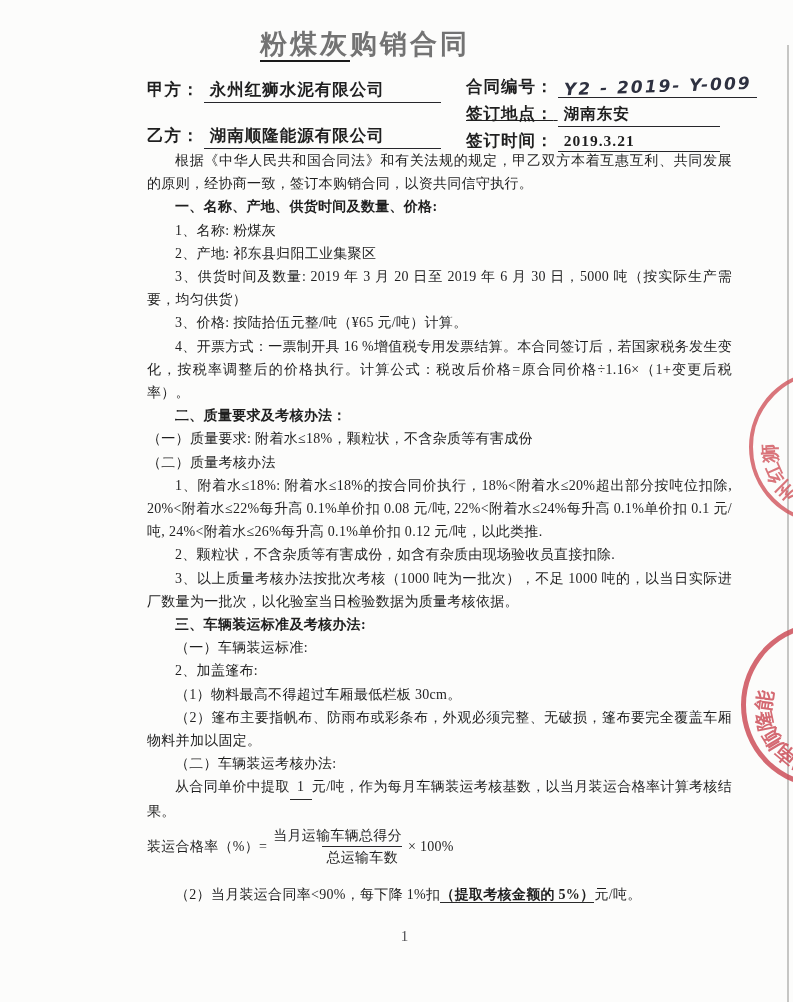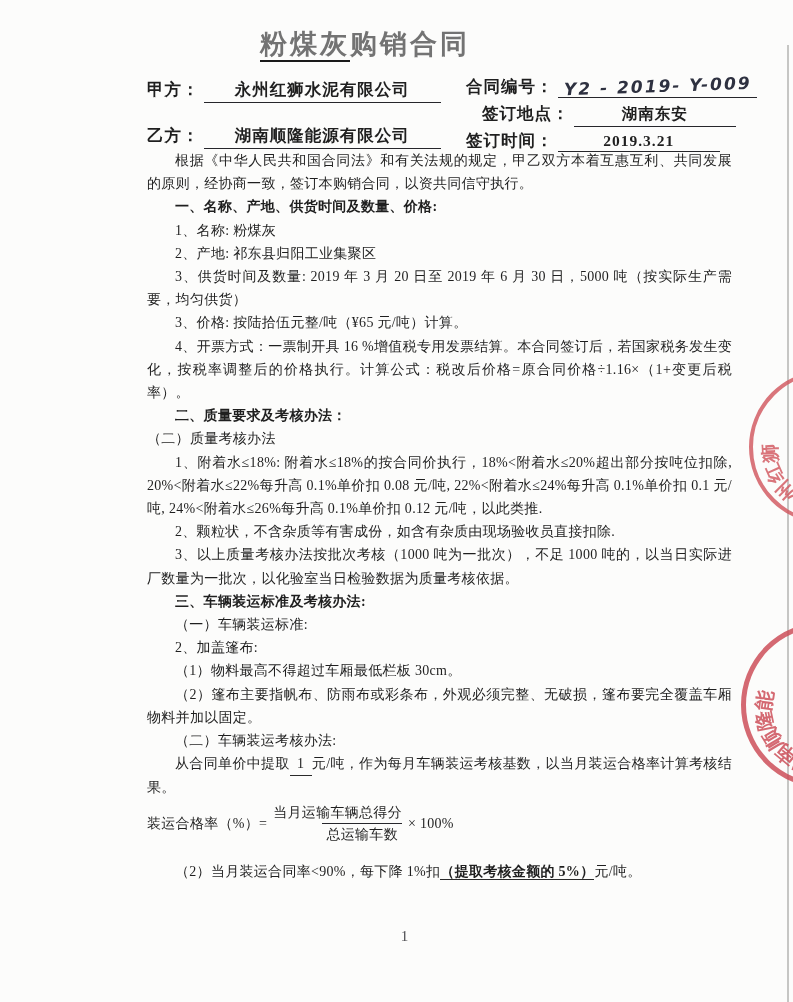--- a/index.html
+++ b/index.html
@@ -11,21 +11,21 @@
   
   .title{
     position:absolute;left:0;top:26px;width:730px;text-align:center;
     font-size:27px;font-weight:bold;letter-spacing:3px;color:#737373;
   }
   .title .u-part{border-bottom:2.5px solid #1a1a1a;padding-bottom:1px;}
   
   .hrow{position:absolute;font-size:16.5px;font-weight:bold;white-space:nowrap;}
   .hrow .lbl{font-weight:bold;letter-spacing:1px;}
   .fline{
-    display:inline-block;border-bottom:1.6px solid #26262b;text-align:center;
+    display:inline-block;border-bottom:1.6px solid #26262b;text-align:left;
     font-weight:bold;padding:0 6px 1px 6px;letter-spacing:1px;
   }
   .fline.party{min-width:225px;}
   .fline.meta{min-width:150px;font-size:15.5px;}
   .hand{
     font-family:"DejaVu Sans",sans-serif;font-style:italic;font-weight:600;
     font-size:17px;letter-spacing:2px;color:#2e3140;transform:rotate(-2deg);
     display:inline-block;
   }
   
@@ -77,39 +77,40 @@
   <div class="hrow" style="left:147px;top:125px;">
     <span class="lbl">乙方：</span>
     <span class="fline party">湖南顺隆能源有限公司</span>
   </div>
 
   <div class="hrow" style="left:466px;top:76px;">
     <span class="lbl">合同编号：</span>
     <span class="fline meta"><span class="hand">Y2 - 2019- Y-009</span></span>
   </div>
 
-  <div class="hrow" style="left:482px;top:103px;">
+  <div class="hrow" style="left:466px;top:103px;text-decoration:underline;">
     <span class="lbl">签订地点：</span>
     <span class="fline meta">湖南东安</span>
   </div>
 
   <div class="hrow" style="left:466px;top:130px;">
     <span class="lbl">签订时间：</span>
     <span class="fline meta">2019.3.21</span>
   </div>
 
   <div class="content" id="body-container">
       <p class="ind"><span class="">根据《中华人民共和国合同法》和有关法规的规定，甲乙双方本着互惠互利、共同发展的原则，经协商一致，签订本购销合同，以资共同信守执行。</span></p>
       <p class="ind bold"><span class="">一、名称、产地、供货时间及数量、价格:</span></p>
       <p class="ind"><span class="">1、名称: 粉煤灰</span></p>
       <p class="ind"><span class="">2、产地: 祁东县归阳工业集聚区</span></p>
       <p class="ind"><span class="">3、供货时间及数量: 2019 年 3 月 20 日至 2019 年 6 月 30 日，5000 吨（按实际生产需要，均匀供货）</span></p>
       <p class="ind"><span class="">3、价格: 按陆拾伍元整/吨（¥65 元/吨）计算。</span></p>
       <p class="ind"><span class="">4、开票方式：一票制开具 16 %增值税专用发票结算。本合同签订后，若国家税务发生变化，按税率调整后的价格执行。计算公式：税改后价格=原合同价格÷1.16×（1+变更后税率）。</span></p>
       <p class="ind bold"><span class="">二、质量要求及考核办法：</span></p>
+      <p class=""><span class="">（一）质量要求: 附着水≤18%，颗粒状，不含杂质等有害成份</span></p>
       <p class=""><span class="">（二）质量考核办法</span></p>
       <p class="ind"><span class="">1、附着水≤18%: 附着水≤18%的按合同价执行，18%&lt;附着水≤20%超出部分按吨位扣除, 20%&lt;附着水≤22%每升高 0.1%单价扣 0.08 元/吨, 22%&lt;附着水≤24%每升高 0.1%单价扣 0.1 元/吨, 24%&lt;附着水≤26%每升高 0.1%单价扣 0.12 元/吨，以此类推.</span></p>
       <p class="ind"><span class="">2、颗粒状，不含杂质等有害成份，如含有杂质由现场验收员直接扣除.</span></p>
       <p class="ind"><span class="">3、以上质量考核办法按批次考核（1000 吨为一批次），不足 1000 吨的，以当日实际进厂数量为一批次，以化验室当日检验数据为质量考核依据。</span></p>
       <p class="ind bold"><span class="">三、车辆装运标准及考核办法:</span></p>
       <p class="ind"><span class="">（一）车辆装运标准:</span></p>
       <p class="ind"><span class="">2、加盖篷布:</span></p>
       <p class="ind"><span class="">（1）物料最高不得超过车厢最低栏板 30cm。</span></p>
       <p class="ind"><span class="">（2）篷布主要指帆布、防雨布或彩条布，外观必须完整、无破损，篷布要完全覆盖车厢物料并加以固定。</span></p>
       <p class="ind"><span class="">（二）车辆装运考核办法:</span></p>

